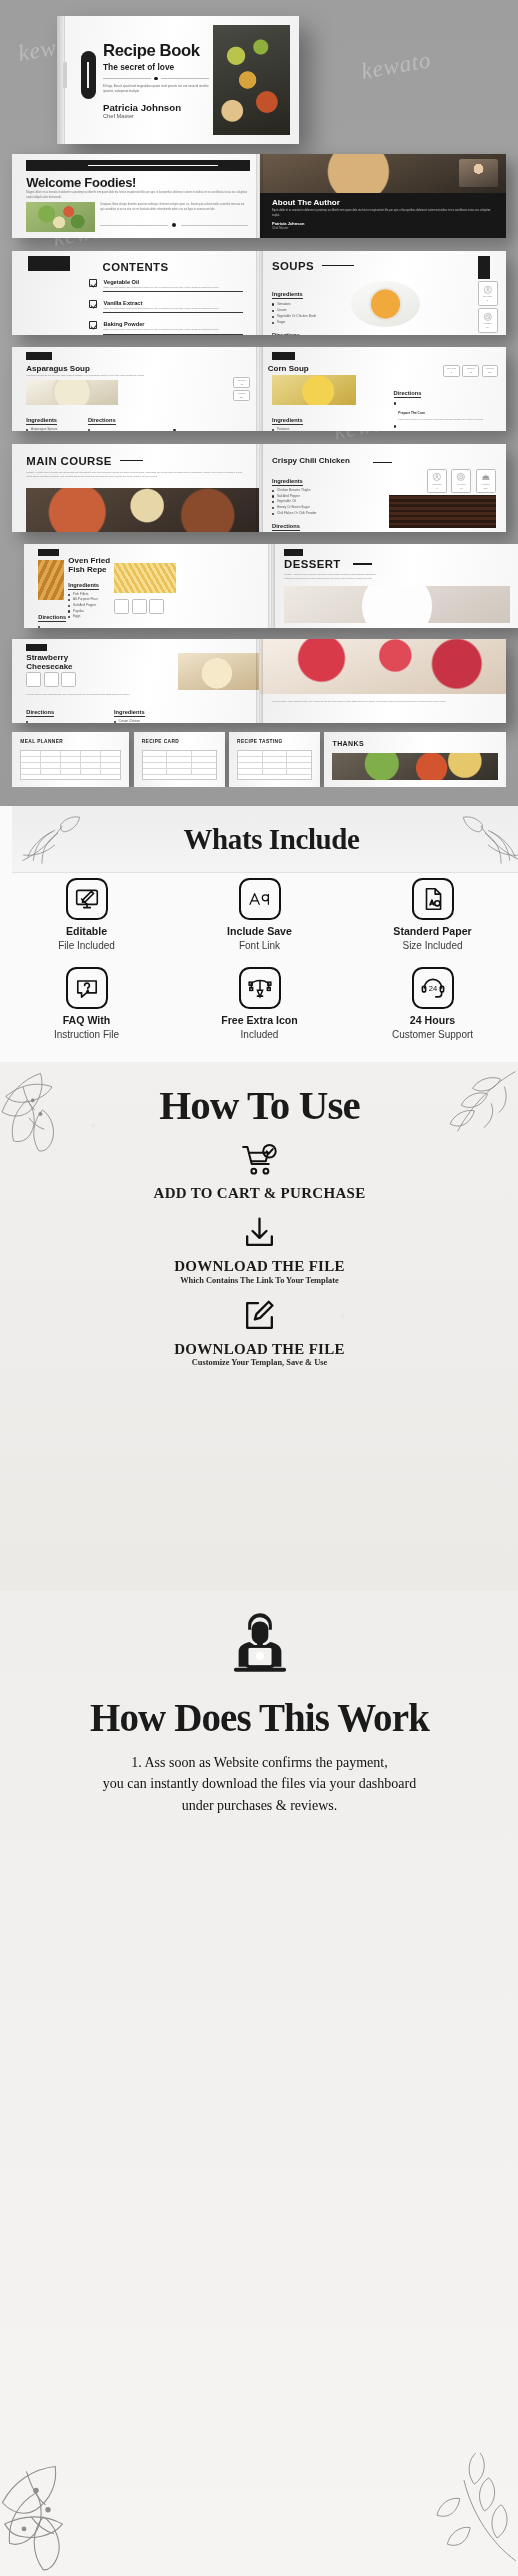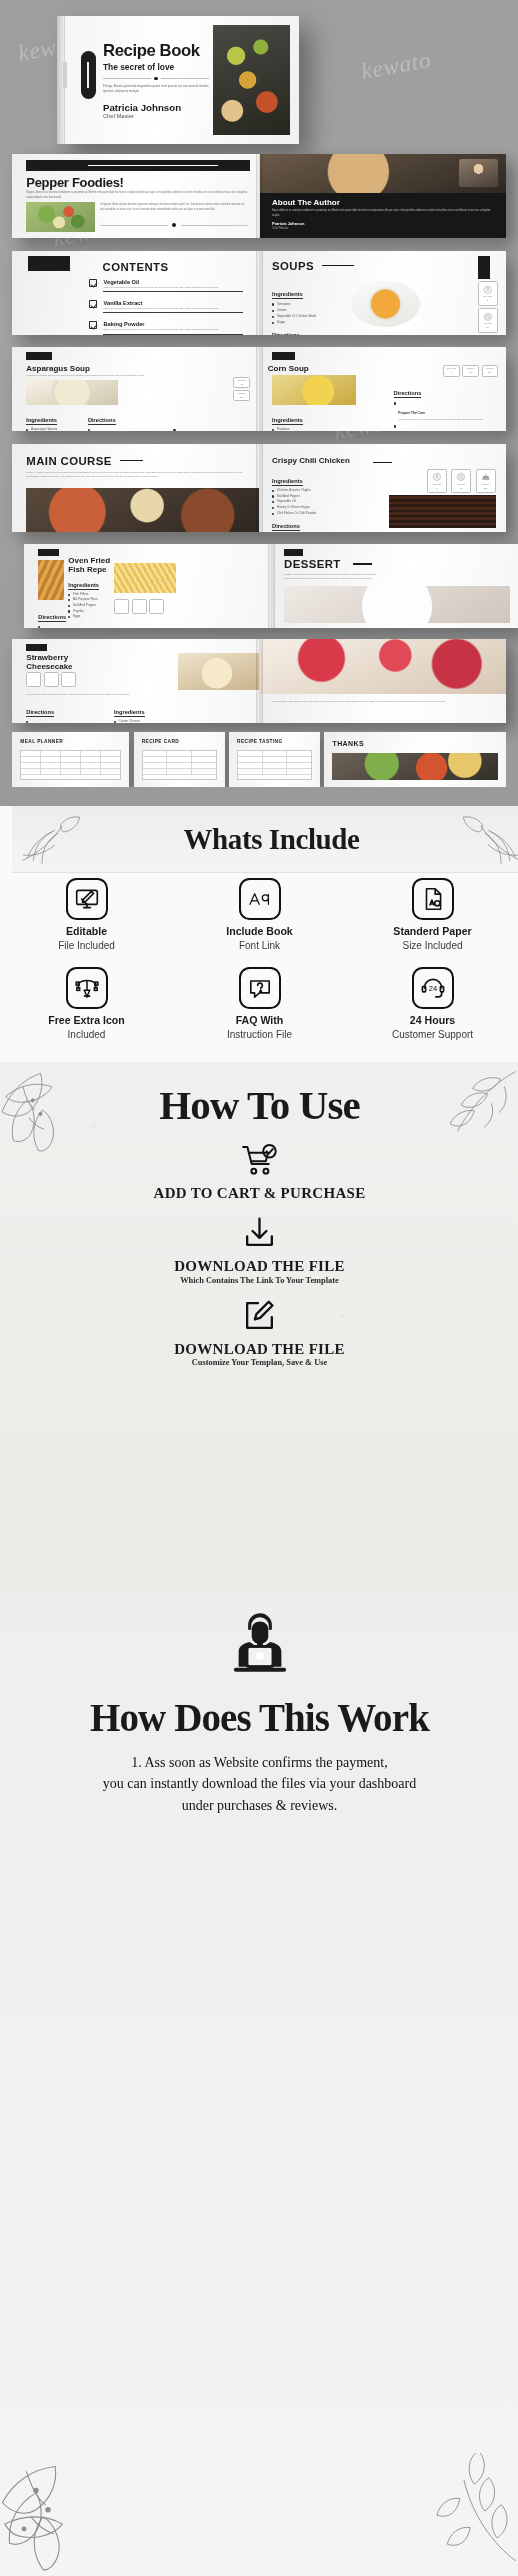--- a/index.html
+++ b/index.html
@@ -247,21 +247,21 @@
     </div>
     <div class="chimg"></div>
   </div>
 
   <div class="spread" style="top:154px;height:84px;">
     <div class="edge"></div>
     <div class="pg left">
       <div class="blkbar" style="left:14px;top:6.2px;right:8.8px;height:10.6px;">
         <div style="position:absolute;left:62px;top:4.4px;right:32px;height:1.4px;background:#fff;"></div>
       </div>
-      <div class="ttl-xl" style="position:absolute;left:14px;top:21px;">Pepper Foodies!</div>
+      <div class="ttl-xl" style="position:absolute;left:14px;top:21px;">Welcome Foodies!</div>
       <div class="micro" style="position:absolute;left:14px;top:37px;right:10.6px;">Magnis dilore et us exerato te dolorem ra pratemp acciliberhi rem quam dolo ma hectur eruptunctori blis por apis ut faceperibus doloreect iustem iecturibus int es iuncilbusta incias eus volupttae euplat edigoli unite dumrovadi.</div>
       <div class="ph salad" style="position:absolute;left:14px;top:48px;width:69px;height:30px;"></div>
       <div class="micro" style="position:absolute;left:88px;top:49px;right:10.6px;">Umquam, illorio ducipis dentetis quaestio nobisqui chriterum volupta sport, eu. Itatum quia soloria molos acerehut minusai aut qui custoditus et ea ea etur sin mi facetatio debis rehendunde nobis eue aut ligos in nonsecrum lab i.</div>
       <div style="position:absolute;left:88px;top:69px;right:10.6px;display:flex;align-items:center;gap:4.4px;">
         <i style="flex:1;height:0.9px;background:#c4c4c4;display:block;"></i>
         <b style="width:4.4px;height:4.4px;border-radius:50%;background:#1b1b1b;display:block;"></b>
         <i style="flex:1;height:0.9px;background:#c4c4c4;display:block;"></i>
       </div>
     </div>
     <div class="pg" style="background:#171717;">
@@ -755,62 +755,62 @@
       <div class="t1">Editable</div>
       <div class="t2">File Included</div>
     </div>
     <div class="feat">
       <div class="box">
         <svg viewBox="0 0 34 24" fill="none" stroke="#111" stroke-width="1.6" stroke-linecap="round" stroke-linejoin="round">
           <path d="M4 19L10 5l6 14M6.2 14.5h7.6"></path>
           <path d="M28 10.5a4 4 0 10-4 4 4 4 0 004-4zM28 6v13"></path>
         </svg>
       </div>
-      <div class="t1">Include Book</div>
+      <div class="t1">Include Save</div>
       <div class="t2">Font Link</div>
     </div>
     <div class="feat">
       <div class="box">
         <svg viewBox="0 0 24 24" fill="none" stroke="#111" stroke-width="1.5" stroke-linejoin="round">
           <path d="M6 2.5h8l5 5v14H6z"></path>
             <path d="M14 2.5v5h5"></path>
           <path d="M9 18l2-5 2 5M9.6 16.6h2.8"></path>
             <circle cx="16" cy="16" r="2.4"></circle>
         </svg>
       </div>
       <div class="t1">Standerd Paper</div>
       <div class="t2">Size Included</div>
+    </div>
+    <div class="feat">
+      <div class="box">
+        <svg viewBox="0 0 24 24" fill="none" stroke="#111" stroke-width="1.5" stroke-linejoin="round" stroke-linecap="round">
+          <path d="M3.5 5.5h17v11h-9l-4.5 4v-4h-3.5z"></path>
+          <path d="M9.8 9.6a2.2 2.2 0 113 2.1v1.2"></path>
+            <circle cx="12.6" cy="15" r=".7" fill="#111"></circle>
+        </svg>
+      </div>
+      <div class="t1">FAQ With</div>
+      <div class="t2">Instruction File</div>
     </div>
     <div class="feat">
       <div class="box">
         <svg viewBox="0 0 24 24" fill="none" stroke="#111" stroke-width="1.4" stroke-linecap="round">
           <path d="M4 8c4-4 12-4 16 0"></path>
             <rect x="2" y="6.6" width="2.8" height="2.8"></rect>
           <rect x="19.2" y="6.6" width="2.8" height="2.8"></rect>
             <path d="M4 8v4M20 8v4"></path>
           <rect x="2.6" y="11.6" width="2.6" height="2.6"></rect>
             <rect x="18.8" y="11.6" width="2.6" height="2.6"></rect>
           <path d="M12 5.5V14"></path>
             <path d="M9.6 14h4.8l-2.4 6z"></path>
             <path d="M9.6 19.5h4.8"></path>
         </svg>
       </div>
       <div class="t1">Free Extra Icon</div>
       <div class="t2">Included</div>
-    </div>
-    <div class="feat">
-      <div class="box">
-        <svg viewBox="0 0 24 24" fill="none" stroke="#111" stroke-width="1.5" stroke-linejoin="round" stroke-linecap="round">
-          <path d="M3.5 5.5h17v11h-9l-4.5 4v-4h-3.5z"></path>
-          <path d="M9.8 9.6a2.2 2.2 0 113 2.1v1.2"></path>
-            <circle cx="12.6" cy="15" r=".7" fill="#111"></circle>
-        </svg>
-      </div>
-      <div class="t1">FAQ With</div>
-      <div class="t2">Instruction File</div>
     </div>
     <div class="feat">
       <div class="box">
         <svg viewBox="0 0 24 24" fill="none" stroke="#111" stroke-width="1.5" stroke-linecap="round" stroke-linejoin="round">
           <path d="M4 12a8 8 0 0116 0"></path>
             <rect x="2.2" y="10.4" width="3" height="5.2" rx="1"></rect>
           <rect x="18.8" y="10.4" width="3" height="5.2" rx="1"></rect>
           <path d="M20 15.6v1.6a3 3 0 01-3 3h-2.4"></path>
           <text x="12" y="15" font-size="7" font-family="Liberation Sans, sans-serif" fill="#111" stroke="none" text-anchor="middle">24</text>
         </svg>

